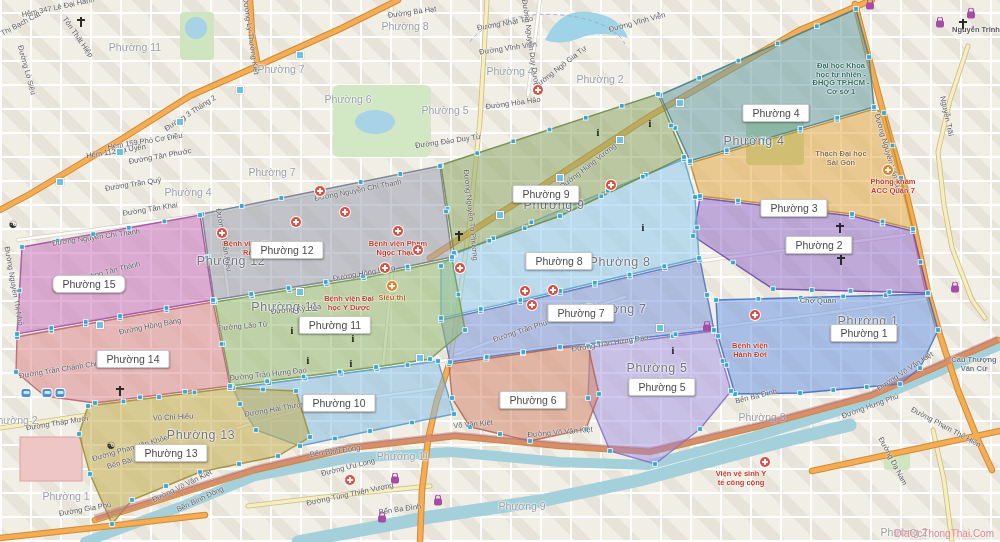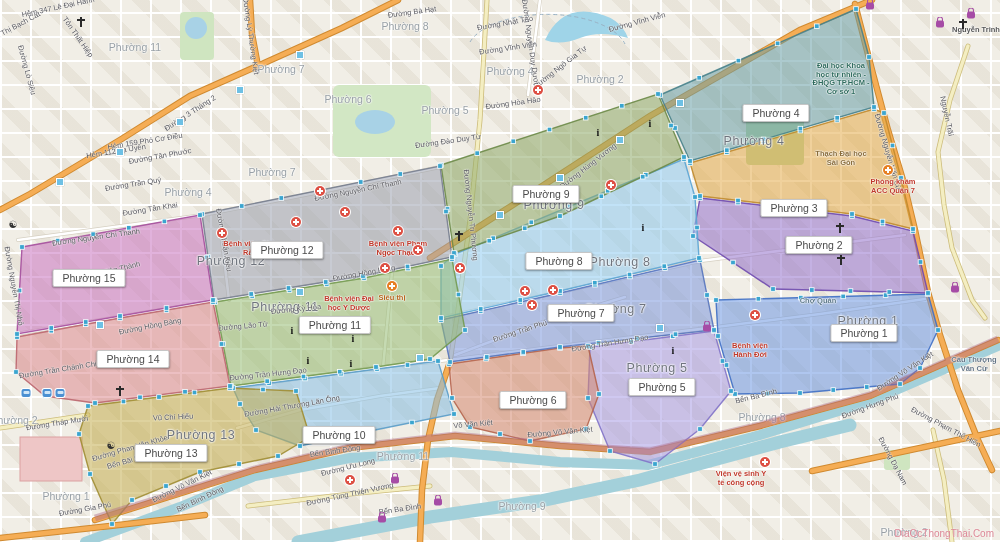--- a/index.html
+++ b/index.html
@@ -529,22 +529,22 @@
   <div id="chips">
       <div class="chip" style="left: 864px; top: 333px;">Phường 1</div>
       <div class="chip" style="left: 819px; top: 245px;">Phường 2</div>
       <div class="chip" style="left: 794px; top: 188px; margin-top: 20px;">Phường 3</div>
       <div class="chip" style="left: 776px; top: 113px;">Phường 4</div>
       <div class="chip" style="left: 662px; top: 387px;">Phường 5</div>
       <div class="chip" style="left: 533px; top: 400px;">Phường 6</div>
       <div class="chip" style="left: 581px; top: 313px;">Phường 7</div>
       <div class="chip" style="left: 559px; top: 261px;">Phường 8</div>
       <div class="chip" style="left: 546px; top: 194px;">Phường 9</div>
-      <div class="chip" style="left: 339px; top: 403px; margin-top: 32px;">Phường 10</div>
+      <div class="chip" style="left: 339px; top: 403px;">Phường 10</div>
       <div class="chip" style="left: 335px; top: 325px;">Phường 11</div>
       <div class="chip" style="left: 287px; top: 250px;">Phường 12</div>
       <div class="chip" style="left: 171px; top: 453px;">Phường 13</div>
       <div class="chip" style="left: 133px; top: 359px;">Phường 14</div>
-      <div class="chip" style="left: 89px; top: 278px;">Phường 15</div>
+      <div class="chip" style="left: 89px; top: 284px; border-radius: 6px;">Phường 15</div>
     </div>
 
   <div class="watermark">DiaOcThongThai.Com</div>
 </div>
 
 </body></html>

